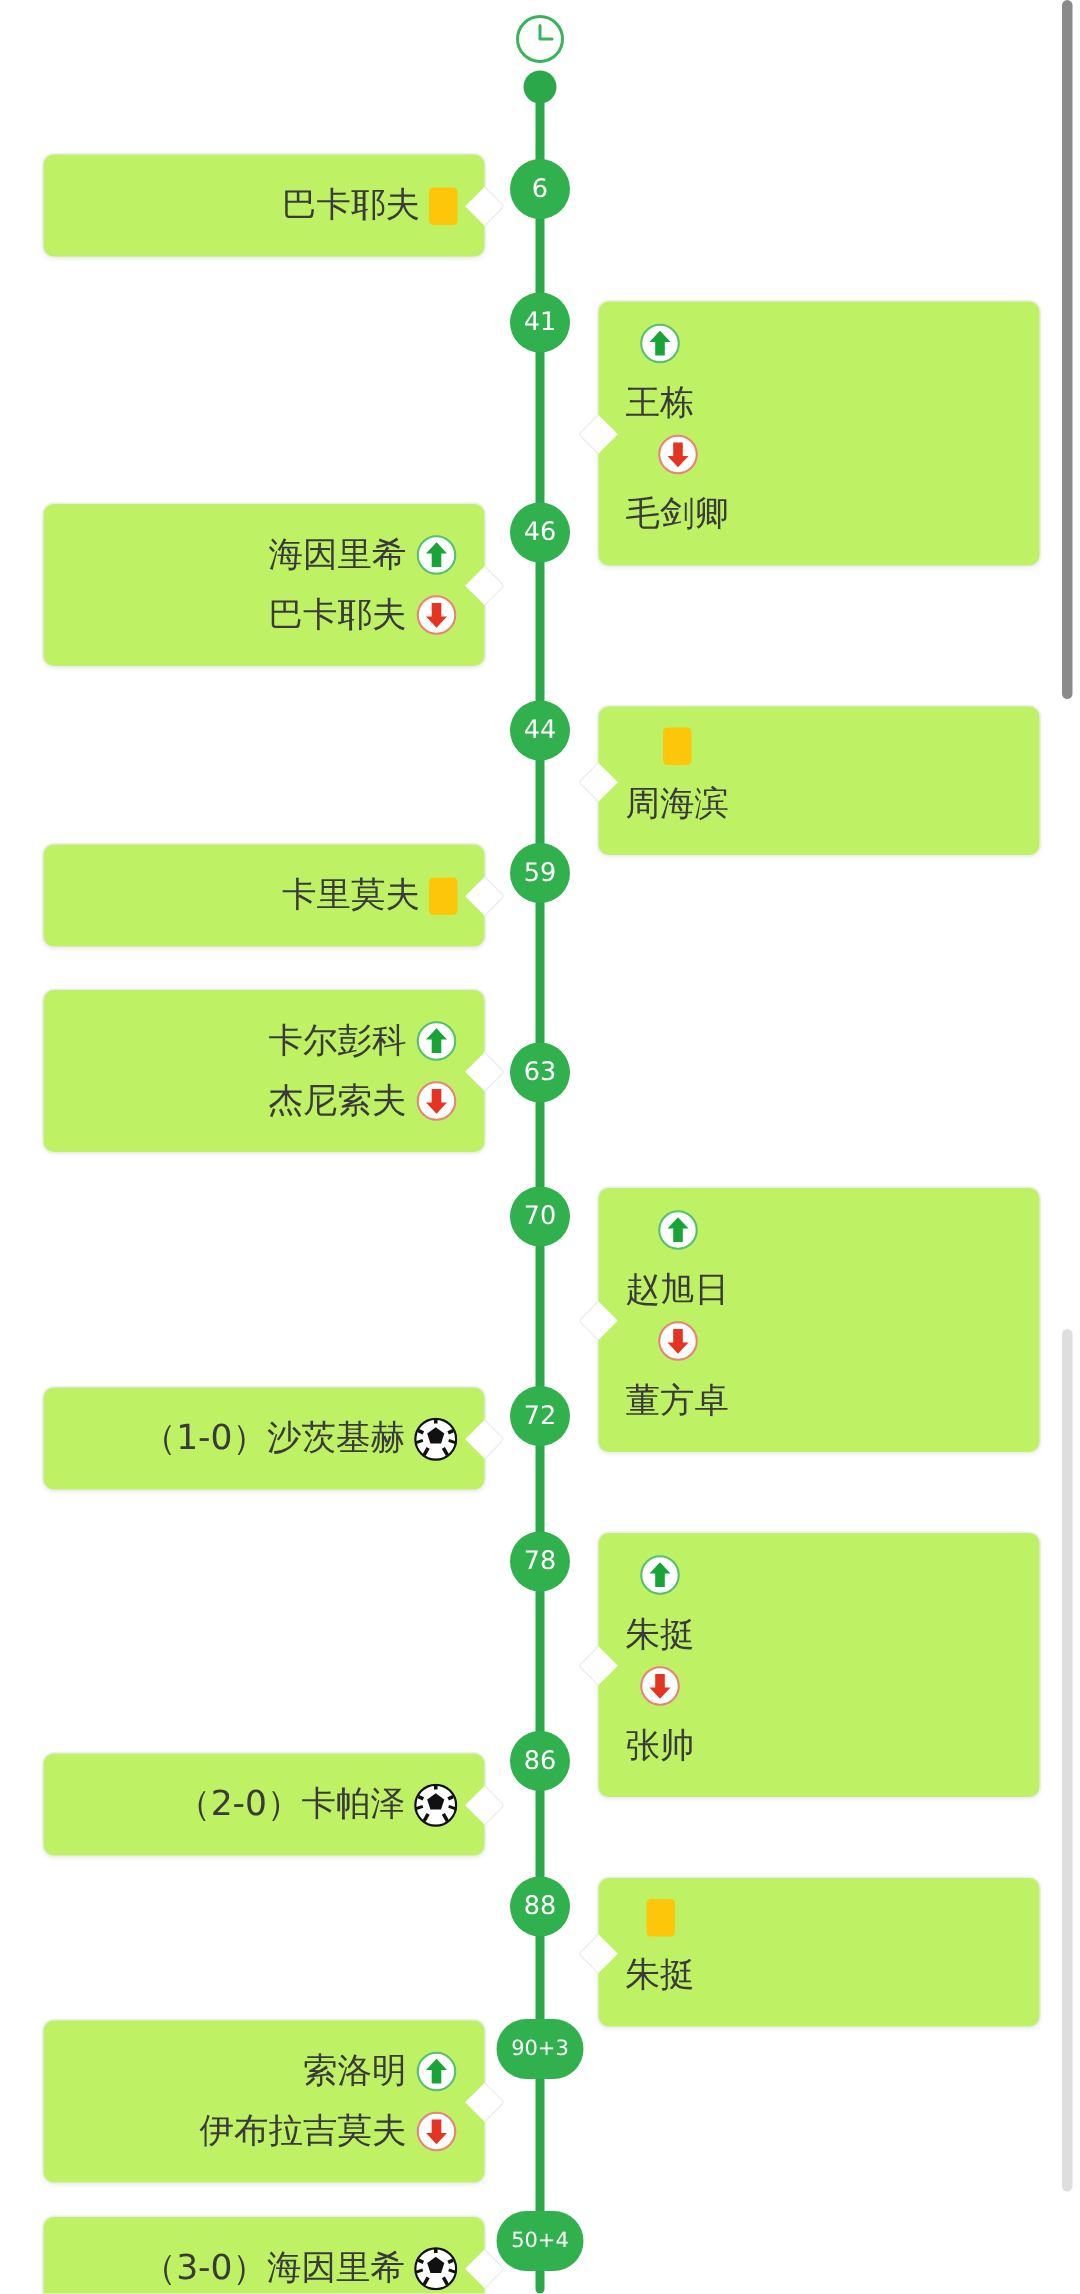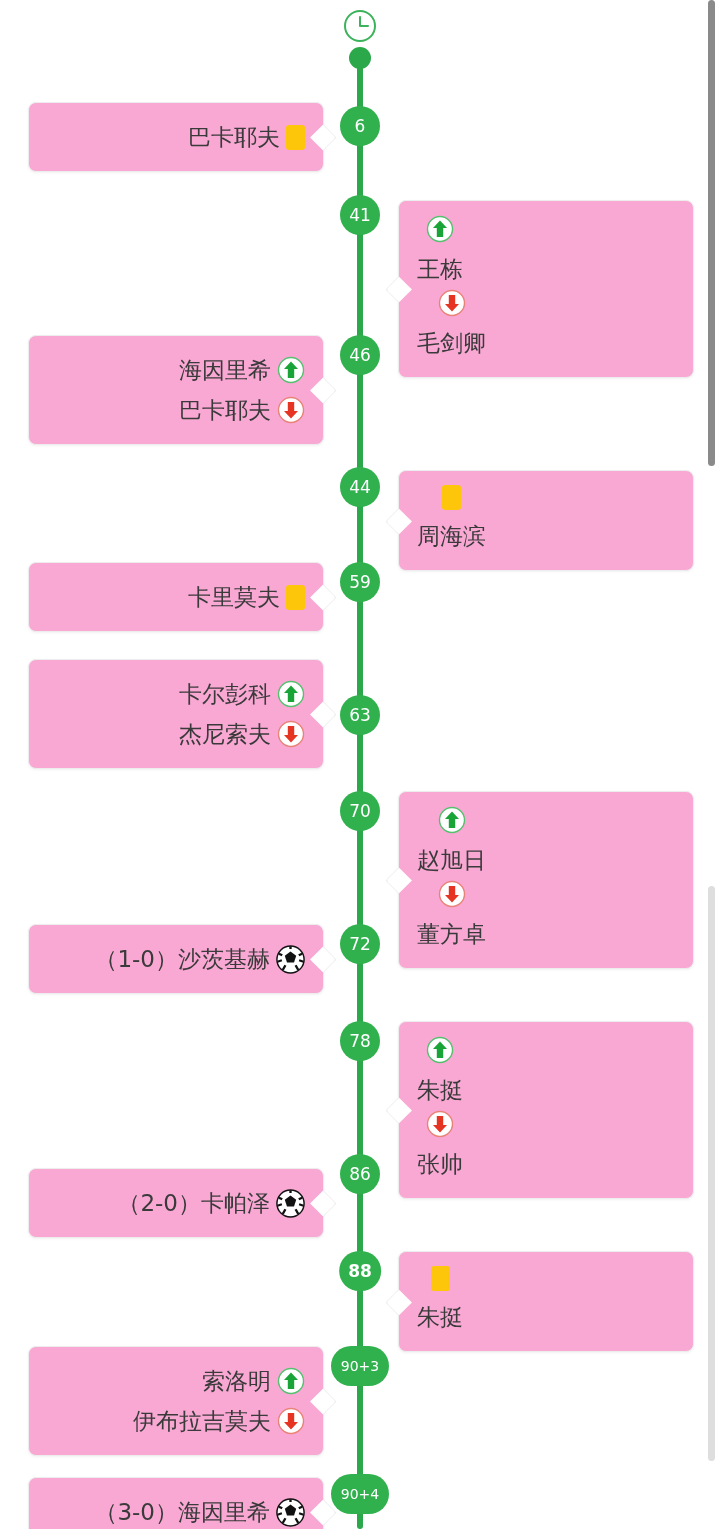--- a/index.html
+++ b/index.html
@@ -72,21 +72,21 @@
     white-space: nowrap;
   }
   .minute-badge.stoppage {
     font-size: 14px;
     min-width: 58px;
   }
 
   
   .event-card {
     position: absolute;
-    background: #f9a8d4;
+    background: #bef264;
     border: 1px solid #ededed;
     border-radius: 8px;
     box-shadow: 0 1px 3px rgba(0,0,0,0.055);
     padding: 14px 18px;
     min-height: 62px;
     display: flex;
     flex-direction: column;
     justify-content: center;
   }
 
@@ -349,21 +349,21 @@
           <span class="ico ico-ball">
             <svg width="29" height="29" viewBox="0 0 32 32">
               <circle cx="16" cy="16" r="15" fill="#ffffff" stroke="#111111" stroke-width="1.6"></circle>
               <path d="M16 7.2 L22.3 11.8 L19.9 19.2 L12.1 19.2 L9.7 11.8 Z" fill="#111111"></path>
               <path d="M16 1.3 L16 4.4 M3.2 9.6 L6.9 11.3 M28.8 9.6 L25.1 11.3 M7.4 27.6 L10.4 22.3 M24.6 27.6 L21.6 22.3" stroke="#111111" stroke-width="2.6" fill="none"></path>
               <path d="M1.6 18.5 L6.5 16.8 M30.4 18.5 L25.5 16.8" stroke="#111111" stroke-width="2.2" fill="none"></path>
             </svg>
           </span>
         </div>
       </div>
-      <div class="minute-badge" style="top: 1251px; font-weight: bold;">88</div>
+      <div class="minute-badge" style="top: 1251px;">88</div>
       <div class="event-card right" style="top: 1251px;">
         <div class="event-line">
           <span class="ico ico-card-yellow"></span>
           <span class="event-text">朱挺</span>
         </div>
       </div>
       <div class="minute-badge stoppage" style="top: 1346px;">90+3</div>
       <div class="event-card left" style="top: 1346px;">
         <div class="event-line">
           <span class="event-text">索洛明</span>
@@ -377,21 +377,21 @@
         <div class="event-line">
           <span class="event-text">伊布拉吉莫夫</span>
           <span class="ico ico-sub">
             <svg width="28" height="28" viewBox="0 0 28 28">
               <circle cx="14" cy="14" r="12.5" fill="#ffffff" stroke="#e98377" stroke-width="1.4"></circle>
               <path d="M14 22.5 L7 15 L10.8 15 L10.8 6 L17.2 6 L17.2 15 L21 15 Z" fill="#e63422"></path>
             </svg>
           </span>
         </div>
       </div>
-      <div class="minute-badge stoppage" style="top: 1474px;">90+4</div>
+      <div class="minute-badge stoppage" style="top: 1474px;">50+4</div>
       <div class="event-card left" style="top: 1477px;">
         <div class="event-line">
           <span class="event-text">（3-0）海因里希</span>
           <span class="ico ico-ball">
             <svg width="29" height="29" viewBox="0 0 32 32">
               <circle cx="16" cy="16" r="15" fill="#ffffff" stroke="#111111" stroke-width="1.6"></circle>
               <path d="M16 7.2 L22.3 11.8 L19.9 19.2 L12.1 19.2 L9.7 11.8 Z" fill="#111111"></path>
               <path d="M16 1.3 L16 4.4 M3.2 9.6 L6.9 11.3 M28.8 9.6 L25.1 11.3 M7.4 27.6 L10.4 22.3 M24.6 27.6 L21.6 22.3" stroke="#111111" stroke-width="2.6" fill="none"></path>
               <path d="M1.6 18.5 L6.5 16.8 M30.4 18.5 L25.5 16.8" stroke="#111111" stroke-width="2.2" fill="none"></path>
             </svg>

